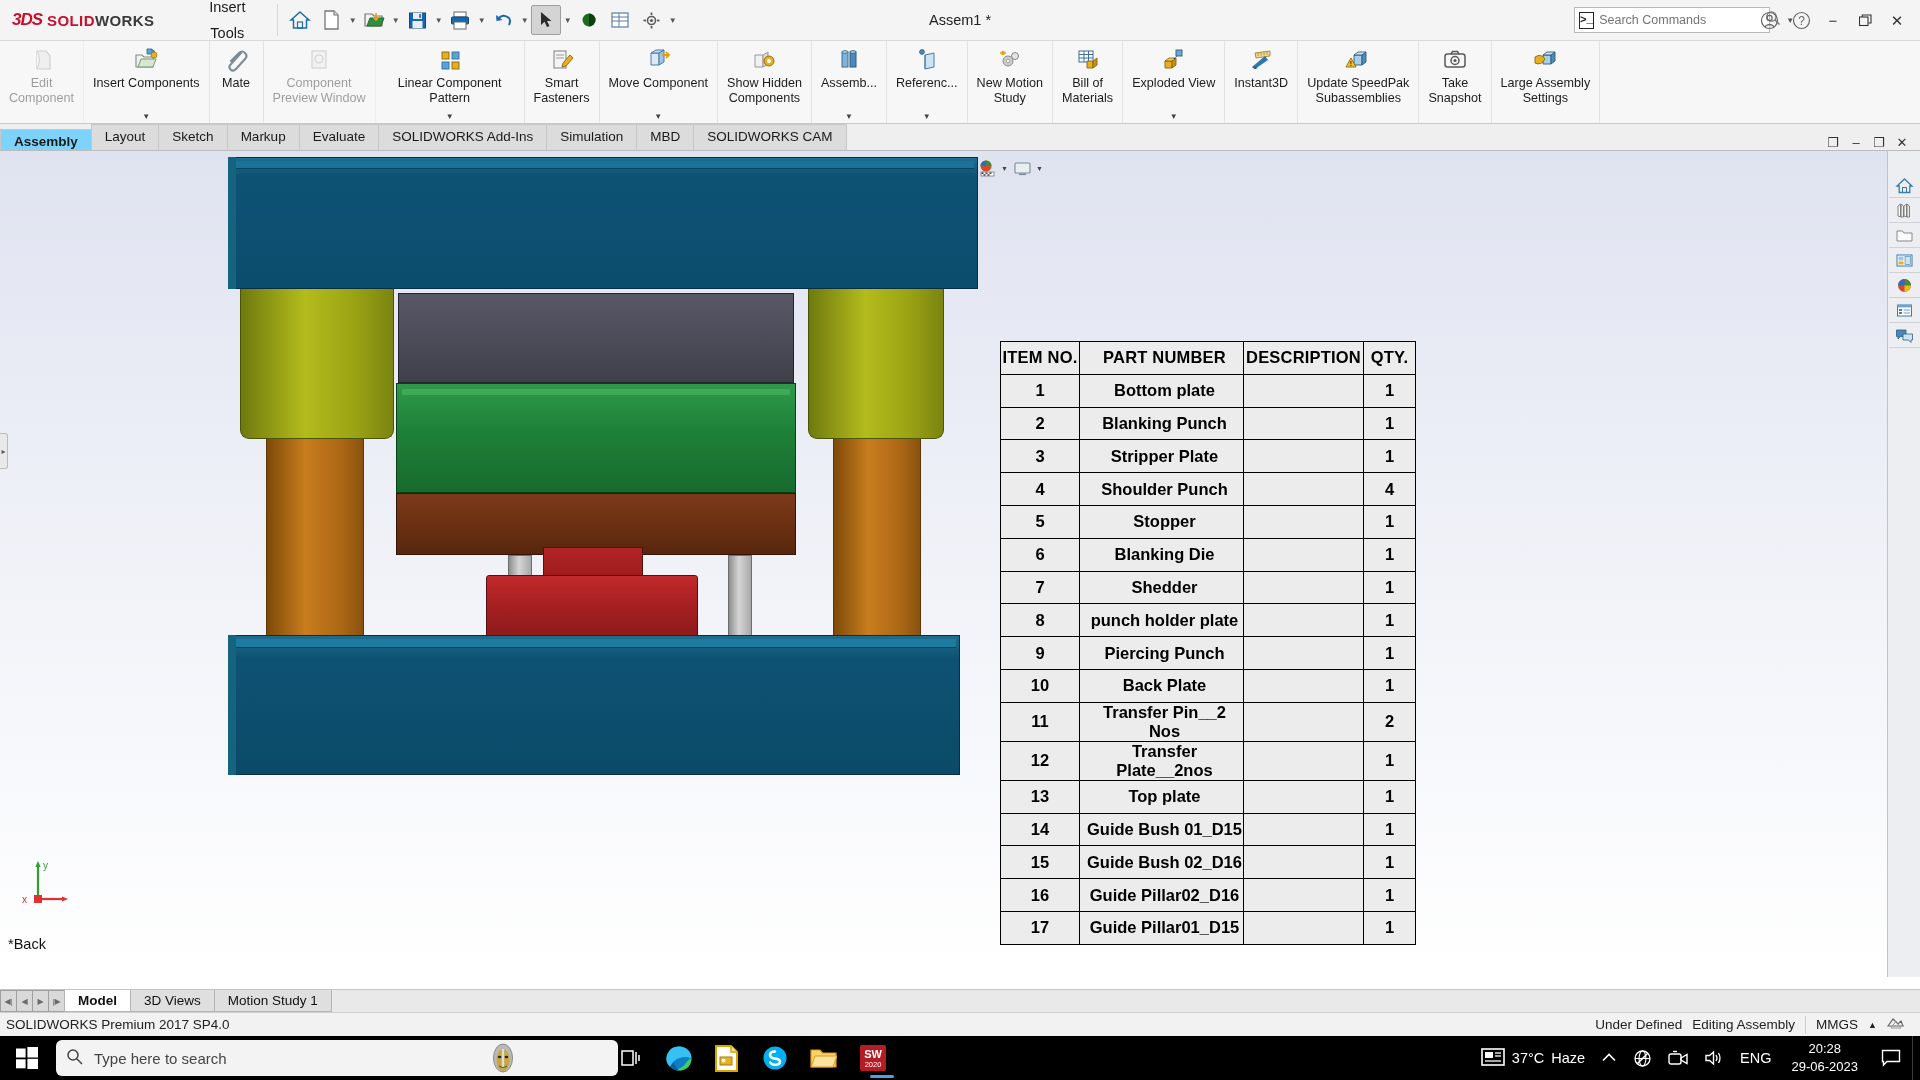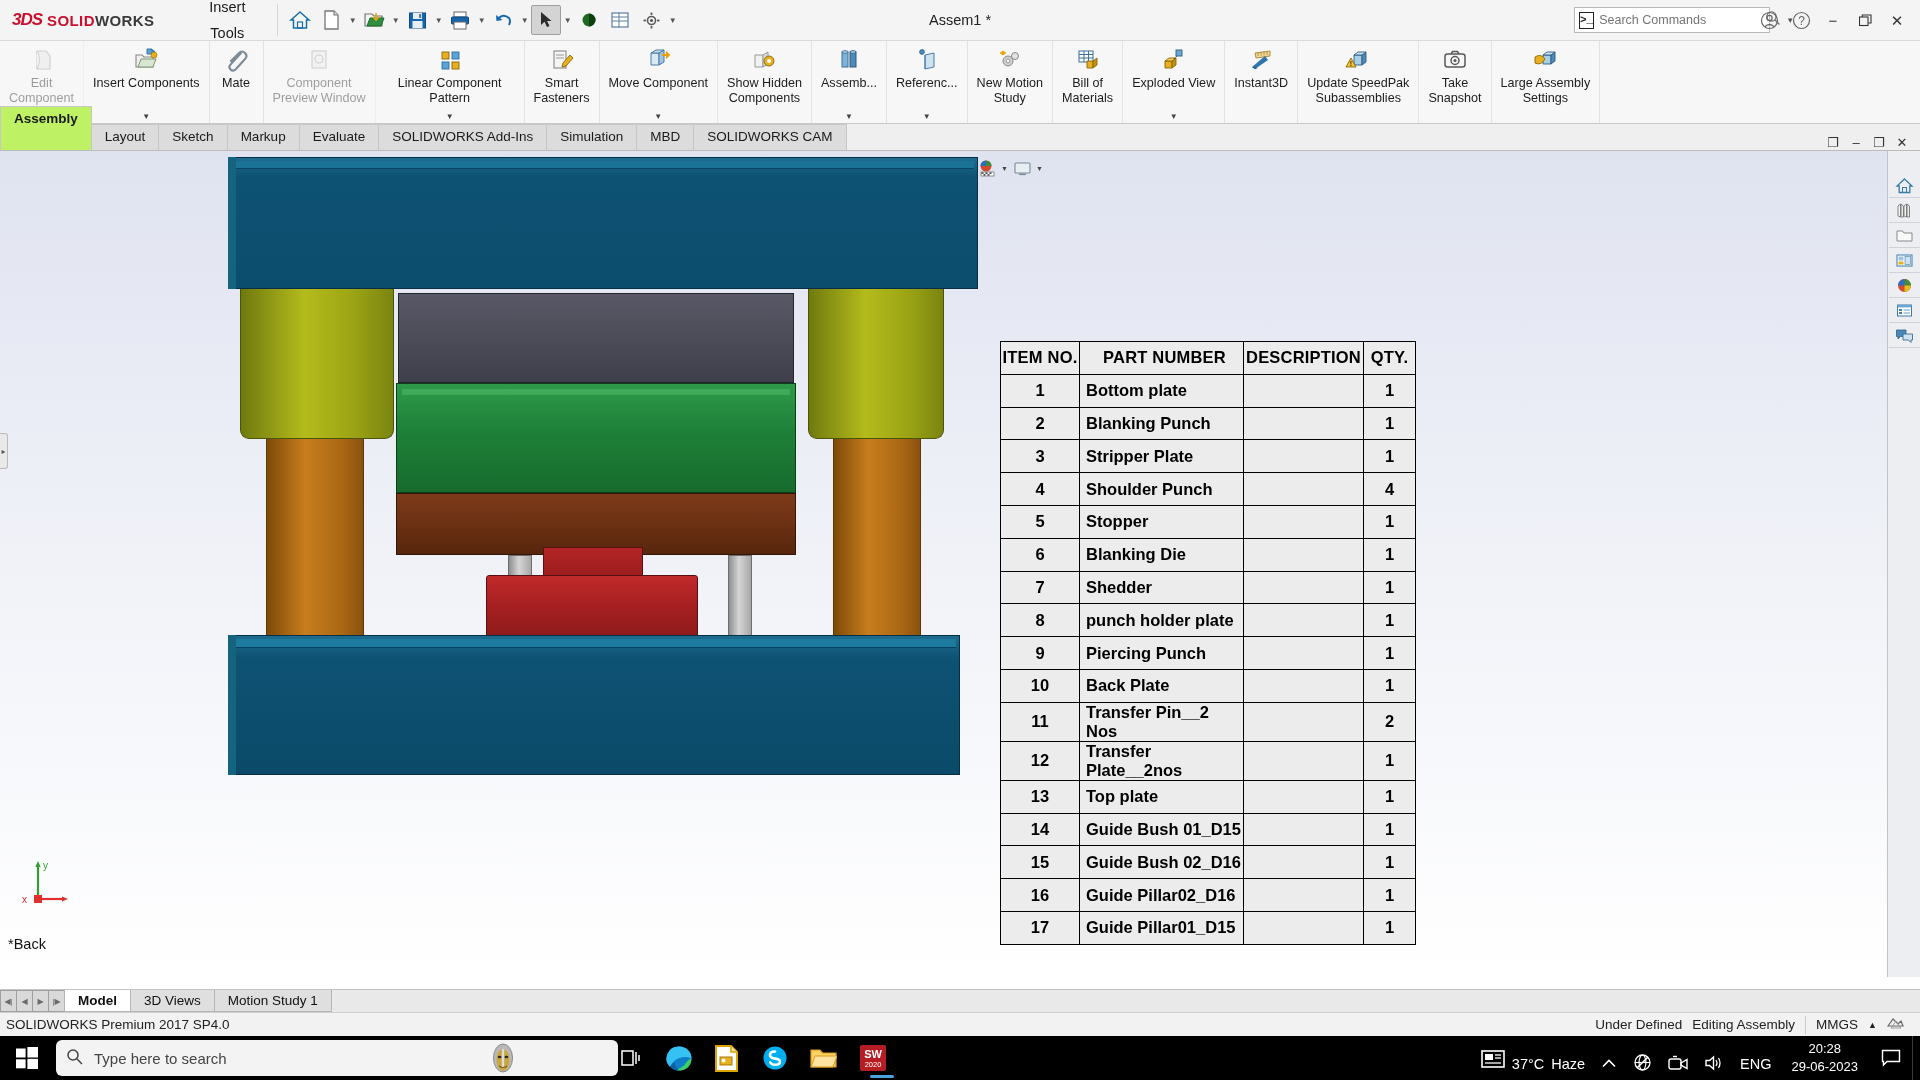--- a/index.html
+++ b/index.html
@@ -80,21 +80,21 @@
   
   .cmdtabs {
     position: absolute; left: 0; top: 124px; width: 1920px; height: 27px;
     background: #efefef; border-bottom: 1px solid #bcbcbc; display: flex; align-items: flex-end;
   }
   .cmdtab {
     font-size: 13.5px; color: #1a1a1a; padding: 4px 13px 5px 13px;
     border: 1px solid #c7c7c7; border-bottom: none; background: #dcdcdc;
     margin-right: -1px; cursor: default; height: 26px;
   }
-  .cmdtab.active { background: #bef264; font-weight: bold; height: 44px; }
+  .cmdtab.active { background: #7dd3fc; font-weight: bold; height: 21px; }
   .cmd-right { margin-left: auto; display: flex; align-items: center; gap: 3px; padding-right: 8px; }
   .cmd-right div { font-size: 13px; color: #333; width: 20px; text-align: center; cursor: default; }
 
   
   .canvas {
     position: absolute; left: 0; top: 151px; width: 1887px; height: 826px;
     background: linear-gradient(to bottom, #dfe3f0 0%, #eef0f7 42%, #ffffff 100%);
     overflow: hidden;
   }
   .viewtools {
@@ -126,21 +126,21 @@
     font-family: "Liberation Sans", sans-serif;
     background: #ececec;
   }
   .bom td, .bom th {
     border: 1.6px solid #000; padding: 0;
     font-size: 16.5px; color: #000; font-weight: bold;
     height: 32.8px; background: #ececec;
   }
   .bom th { text-align: center; font-size: 16.5px; letter-spacing: .2px; }
   .c-item { width: 79px; text-align: center; }
-  .c-part { width: 164px; text-align: left; padding-left: 6px !important; }
+  .c-part { width: 164px; text-align: center; padding-left: 6px !important; }
   .c-desc { width: 120px; }
   .c-qty  { width: 52px; text-align: center; }
   .bom tr td.c-part { font-weight: bold; }
 
   
   .taskpane {
     position: absolute; right: 0; top: 151px; width: 33px; height: 826px;
     background: #eceef1; border-left: 1px solid #c3c3c3;
     padding-top: 22px; display: flex; flex-direction: column; align-items: center;
   }
@@ -193,21 +193,21 @@
   .tb-search .txt { font-size: 15px; color: #444; }
   .tb-ico {
     width: 48px; height: 44px; display:flex; align-items:center; justify-content:flex-start; cursor: default;
     position: relative;
   }
   .tb-ico.running::after {
     content: ''; position: absolute; bottom: 2px; left: 12px; width: 24px; height: 3px;
     background: #4aa3e0; border-radius: 2px;
   }
   .tray { margin-left: auto; display: flex; align-items: center; color: #fff; }
-  .tray-item { display: flex; align-items: flex-end; gap: 7px; padding: 0 8px; height: 28px; cursor: default; font-size: 14.5px; }
+  .tray-item { display: flex; align-items: center; gap: 7px; padding: 0 8px; height: 28px; cursor: default; font-size: 14.5px; }
   .clock { display: flex; flex-direction: column; align-items: center; justify-content: center;
            font-size: 13px; line-height: 18px; padding: 0 12px; height: 44px; cursor: default; }
   .notif { width: 42px; height: 44px; display:flex; align-items:center; justify-content:center; cursor: default; }
   .showdesk { width: 8px; height: 44px; border-left: 1px solid #3a3a3a; }
 </style>
 </head>
 <body>
 
 <div id="app">
 

